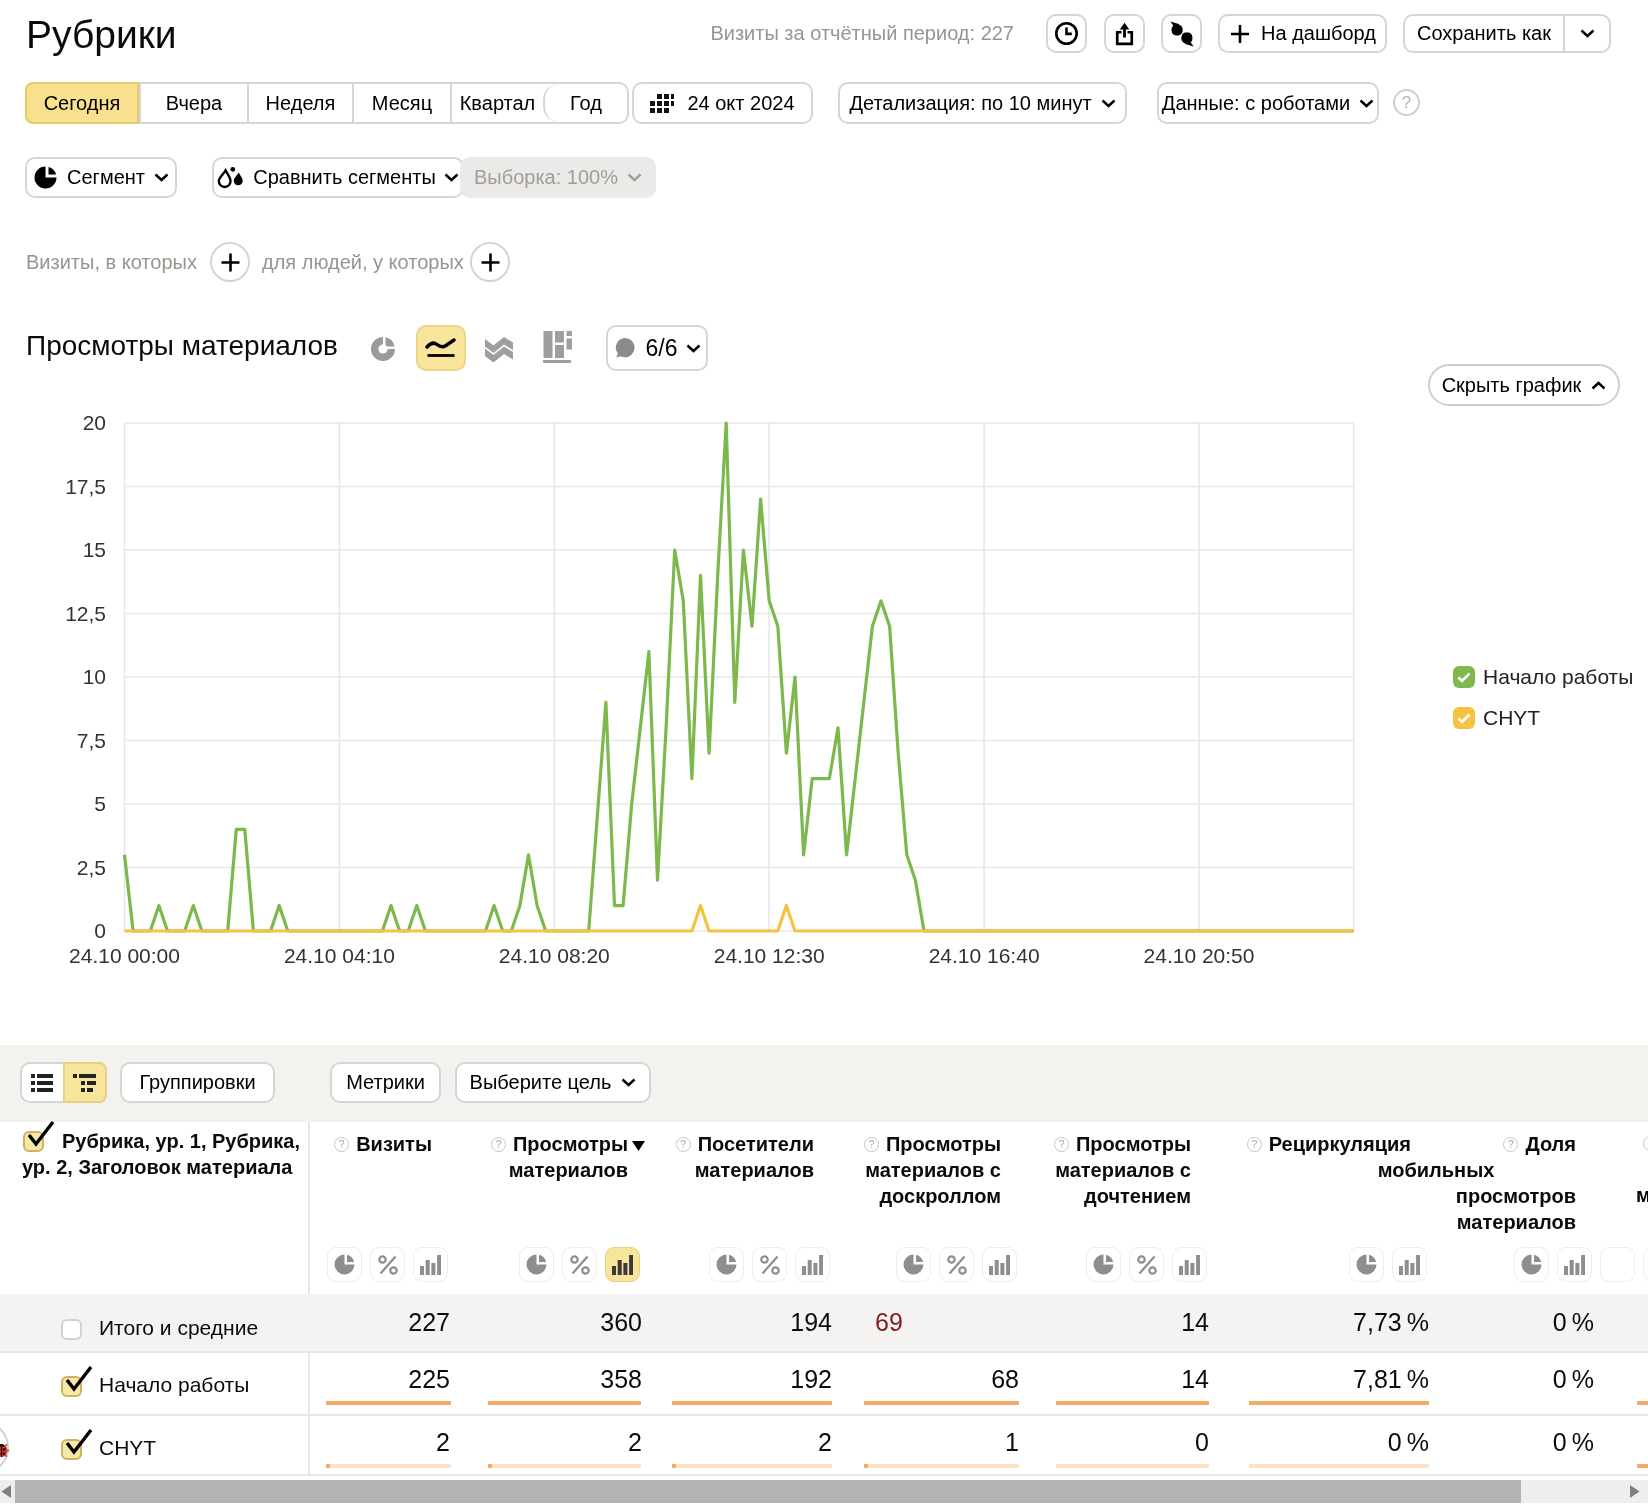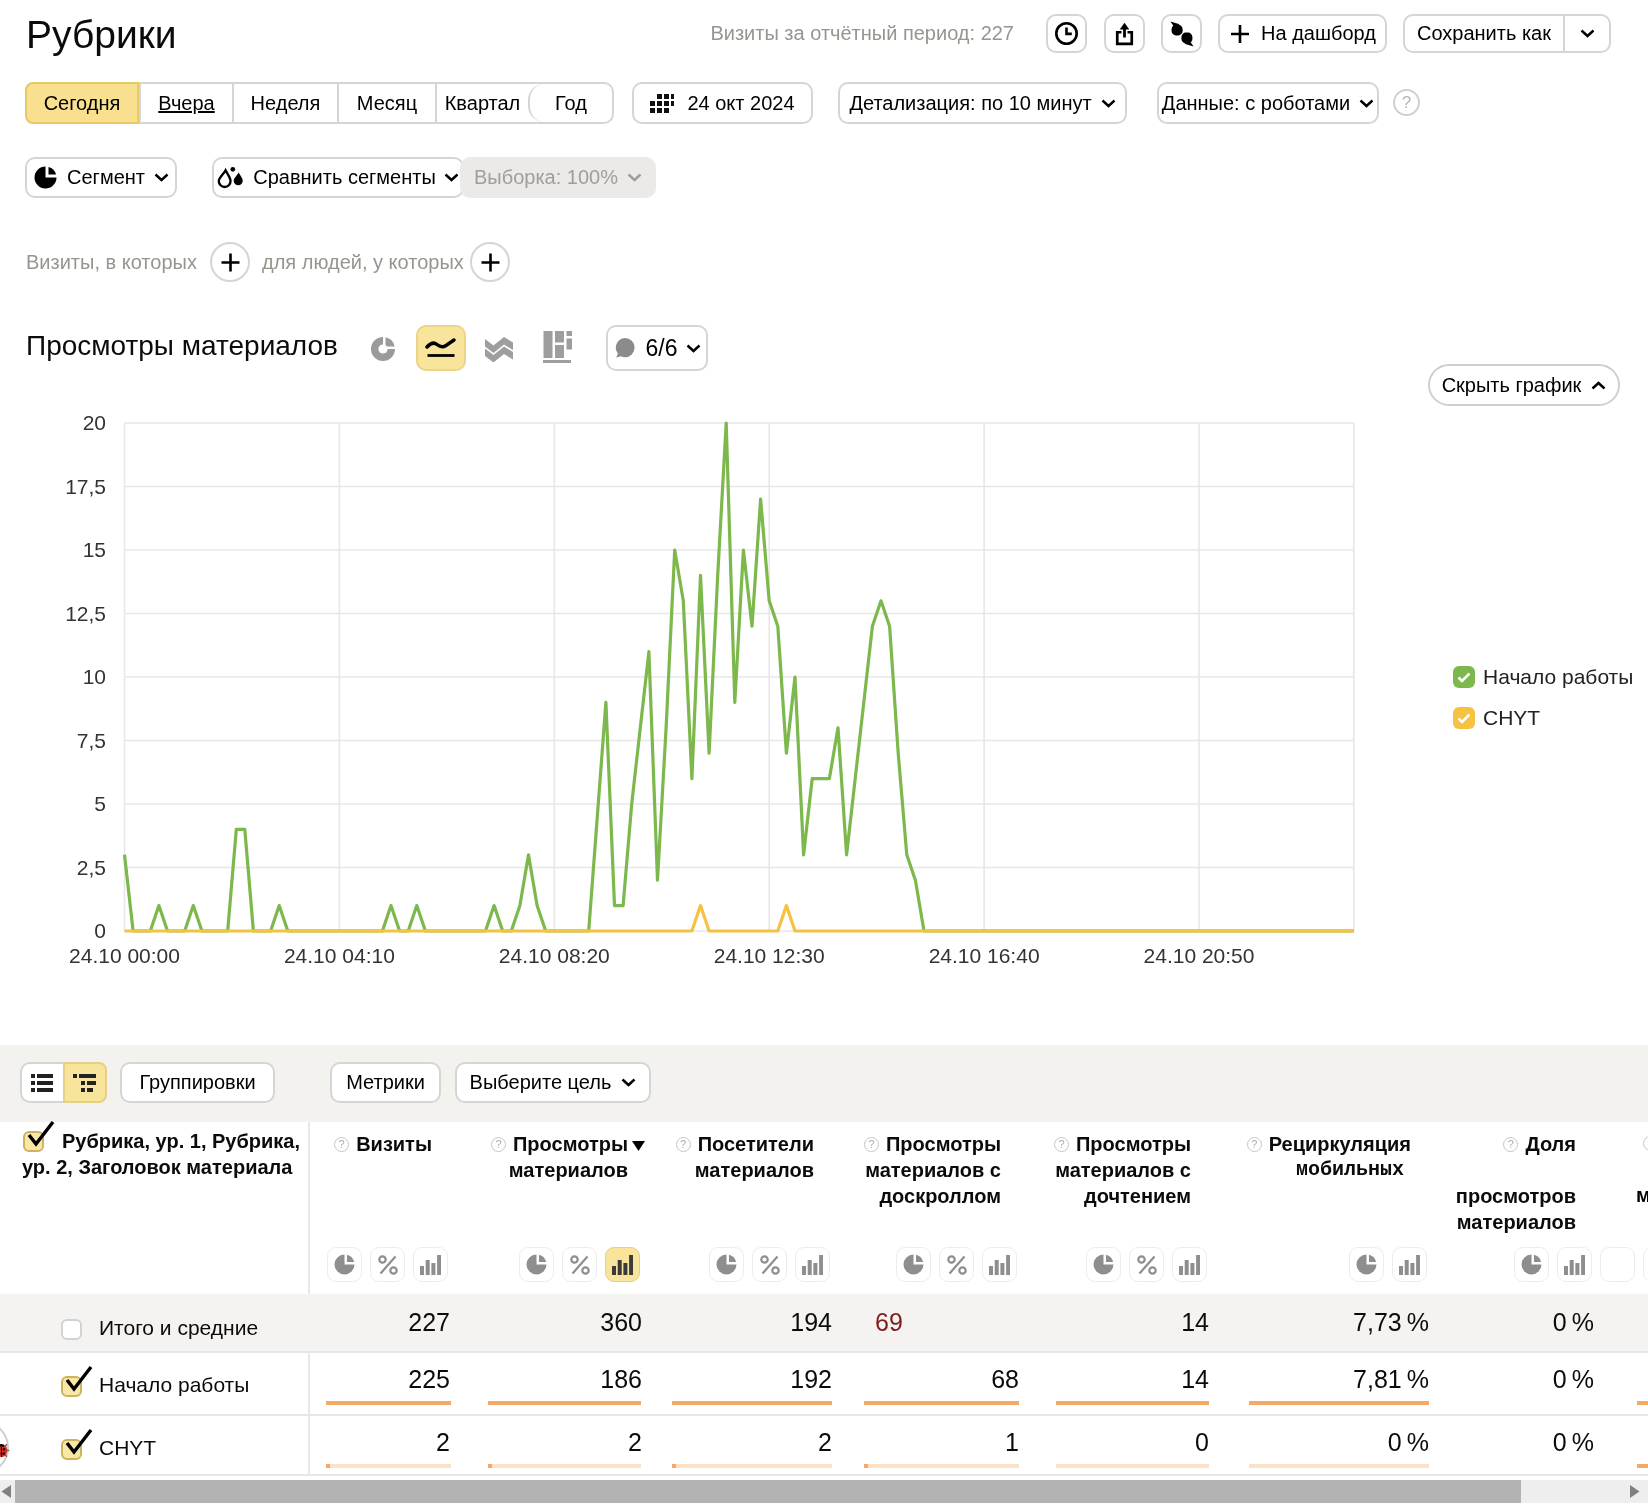--- a/index.html
+++ b/index.html
@@ -47,21 +47,21 @@
 <div style="flex:1;display:flex;align-items:center;justify-content:center;height:100%;border-right:2px solid #d5d5d5;">Сохранить как</div>
 <div style="width:44px;display:flex;align-items:center;justify-content:center;height:100%;">
         <svg class="chev" viewBox="0 0 15 9">
           <path d="M1.5 1.5 L7.5 7 L13.5 1.5" fill="none" stroke="#000" stroke-width="2.4"></path>
         </svg>
       </div>
 </div>
 
 <div class="abs" style="left:25px;top:82px;height:42px;display:flex;border:2px solid #d5d5d5;border-radius:10px;background:#fff;">
 <div style="width:114px;display:flex;align-items:center;justify-content:center;font-size:20px;background:#f8e08e;border:2px solid #e5ca67;border-radius:8px 0 0 8px;margin:-2px 0 -2px -2px;height:42px;">Сегодня</div>
-<div style="width:93px;display:flex;align-items:center;justify-content:center;font-size:20px;border-left:2px solid #d5d5d5;text-decoration:underline;">Вчера</div>
+<div style="width:108px;display:flex;align-items:center;justify-content:center;font-size:20px;border-left:2px solid #d5d5d5;">Вчера</div>
 <div style="width:105px;display:flex;align-items:center;justify-content:center;font-size:20px;border-left:2px solid #d5d5d5;">Неделя</div>
 <div style="width:98px;display:flex;align-items:center;justify-content:center;font-size:20px;border-left:2px solid #d5d5d5;">Месяц</div>
 <div style="width:93px;display:flex;align-items:center;justify-content:center;font-size:20px;border-left:2px solid #d5d5d5;">Квартал</div>
 <div style="width:84px;display:flex;align-items:center;justify-content:center;font-size:20px;border-left:2px solid #d5d5d5;border-radius:16px;">Год</div>
 </div>
 <div class="btn" style="left:632px;top:82px;width:181px;height:42px;gap:13px;">
 <svg width="24" height="24" viewBox="0 0 24 24" fill="#111">
 <rect x="7" y="3" width="5" height="5"></rect>
         <rect x="14" y="3" width="5" height="5"></rect>
         <rect x="21" y="3" width="3" height="5"></rect>
@@ -444,21 +444,21 @@
           <rect x="11.4" y="8" width="4" height="12"></rect>
           <rect x="17.1" y="0" width="4" height="20"></rect>
         </g>
       </svg>
     </div>
 <div class="abs" style="left:1296px;top:1131px;width:280px;font-size:20px;font-weight:bold;line-height:26px;color:#0b0b0b;">
       <div style="display:flex;align-items:center;justify-content:flex-end;gap:7px;">
         <div style="width:15px;height:15px;border:1.5px solid #c6c6c6;border-radius:50%;color:#ababab;font-size:11px;display:flex;align-items:center;justify-content:center;font-weight:normal;flex:0 0 auto;">?</div>
         <span>Доля</span>
       </div>
-      <div style="text-align:left;font-family:Liberation Mono, monospace;">мобильных</div>
+      <div style="text-align:center;">мобильных</div>
       <div style="text-align:right;">просмотров</div>
       <div style="text-align:right;">материалов</div>
     </div>
 <div class="abs" style="left:1514px;top:1247px;width:35px;height:35px;background:#fff;border:1.5px solid #ededed;border-radius:9px;display:flex;align-items:center;justify-content:center;">
       <svg width="21" height="21" viewBox="0 0 21 21">
         <path d="M10.5 10.5 L10.5 0.5 A10 10 0 1 0 20.5 10.5 z" fill="#8e8e8e"></path>
         <path d="M13 8 L13 0.8 A10 10 0 0 1 20.2 8 z" fill="#8e8e8e"></path>
       </svg>
     </div>
 <div class="abs" style="left:1557px;top:1247px;width:35px;height:35px;background:#fff;border:1.5px solid #ededed;border-radius:9px;display:flex;align-items:center;justify-content:center;">
@@ -488,21 +488,21 @@
 <div class="abs" style="left:1169px;top:1307.5px;width:260px;text-align:right;font-size:25px;color:#0b0b0b;">7,73 %</div>
 <div class="abs" style="left:1334px;top:1307.5px;width:260px;text-align:right;font-size:25px;color:#0b0b0b;">0 %</div>
 <div class="abs" style="left:0;top:1414px;width:1648px;height:1.6px;background:#e7e7e5;"></div>
 <div class="abs" style="left:61px;top:1376px;width:21px;height:21px;background:#f9e7a5;border:2px solid #cdb35e;border-radius:6px;"></div>
 <svg class="abs" style="left:64px;top:1365px;" width="30" height="30" viewBox="0 0 30 30">
       <path d="M3 15 L10 24 L27 2" fill="none" stroke="#000" stroke-width="3.4"></path>
     </svg>
 <div class="abs" style="left:99px;top:1373px;font-size:21px;color:#0b0b0b;">Начало работы</div>
 <div class="abs" style="left:190px;top:1365px;width:260px;text-align:right;font-size:25px;color:#0b0b0b;">225</div>
 <div class="abs" style="left:326px;top:1401px;width:125px;height:4px;background:#f4aa66;"></div>
-<div class="abs" style="left:382px;top:1365px;width:260px;text-align:right;font-size:25px;color:#0b0b0b;">186</div>
+<div class="abs" style="left:382px;top:1365px;width:260px;text-align:right;font-size:25px;color:#0b0b0b;">358</div>
 <div class="abs" style="left:488px;top:1401px;width:153px;height:4px;background:#f4aa66;"></div>
 <div class="abs" style="left:572px;top:1365px;width:260px;text-align:right;font-size:25px;color:#0b0b0b;">192</div>
 <div class="abs" style="left:672px;top:1401px;width:160px;height:4px;background:#f4aa66;"></div>
 <div class="abs" style="left:759px;top:1365px;width:260px;text-align:right;font-size:25px;color:#0b0b0b;">68</div>
 <div class="abs" style="left:864px;top:1401px;width:155px;height:4px;background:#f4aa66;"></div>
 <div class="abs" style="left:949px;top:1365px;width:260px;text-align:right;font-size:25px;color:#0b0b0b;">14</div>
 <div class="abs" style="left:1056px;top:1401px;width:153px;height:4px;background:#f4aa66;"></div>
 <div class="abs" style="left:1169px;top:1365px;width:260px;text-align:right;font-size:25px;color:#0b0b0b;">7,81 %</div>
 <div class="abs" style="left:1249px;top:1401px;width:180px;height:4px;background:#f4aa66;"></div>
 <div class="abs" style="left:1334px;top:1365px;width:260px;text-align:right;font-size:25px;color:#0b0b0b;">0 %</div>

